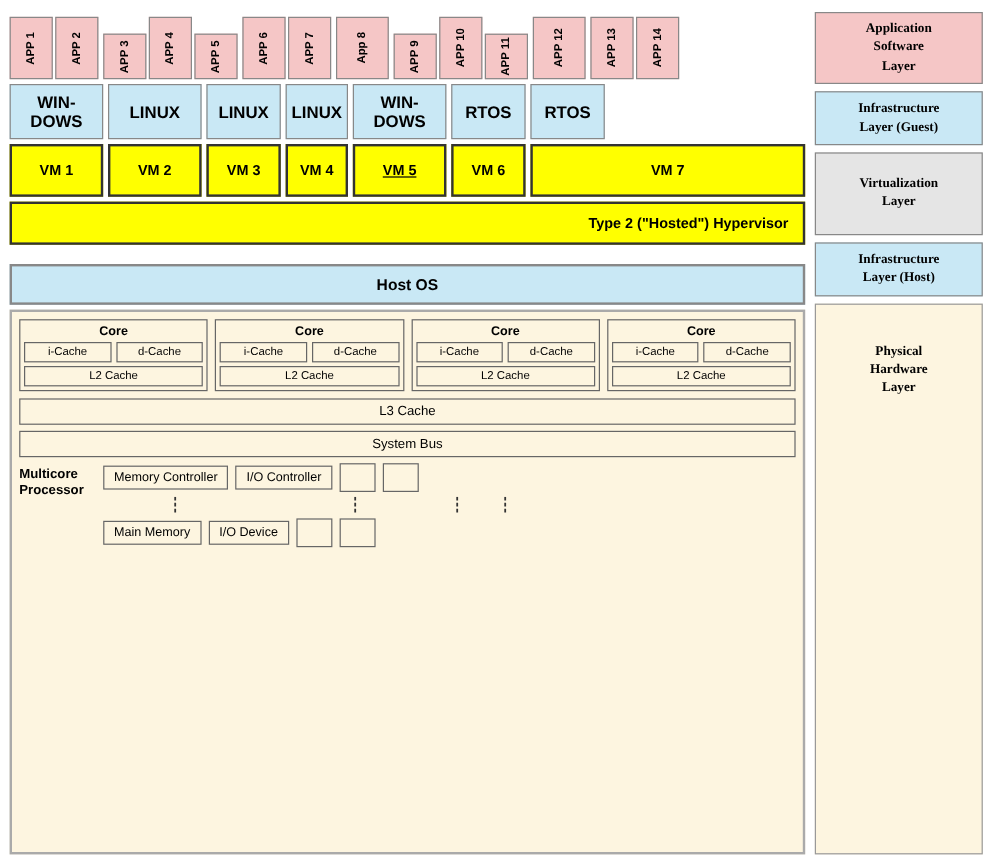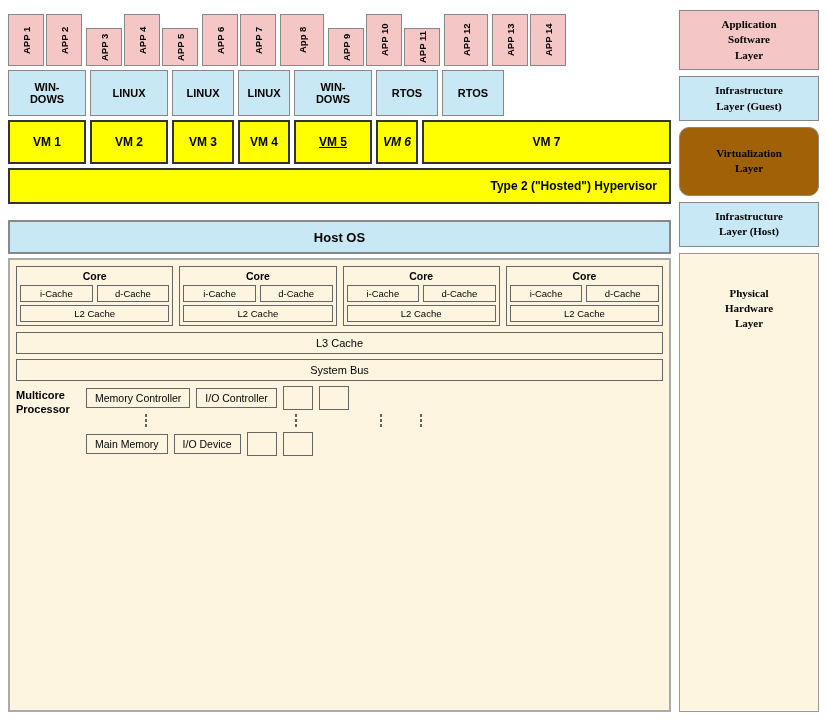--- a/index.html
+++ b/index.html
@@ -37,21 +37,21 @@
     .legend-box {
       border: 1.5px solid #888;
       padding: 6px 8px;
       text-align: center;
       font-size: 11px;
       font-weight: bold;
       line-height: 1.4;
     }
     .legend-app { background: #f5c6c6; }
     .legend-infra-guest { background: #c9e8f5; }
-    .legend-virt { background: #a16207; border-radius: 10px; }
+    .legend-virt { background: #e5e5e5; }
     .legend-infra-host { background: #c9e8f5; }
     .legend-phys { background: #fdf5e0; border: 1.5px solid #999; }
 
     
     .app-row {
       display: flex;
       gap: 4px;
       align-items: flex-end;
       height: 58px;
     }
@@ -85,21 +85,21 @@
       gap: 4px;
       height: 46px;
     }
     .os-box {
       background: #c9e8f5;
       border: 1.5px solid #888;
       display: flex;
       align-items: center;
       justify-content: center;
       text-align: center;
-      font-size: 11px;
+      font-size: 14px;
       font-weight: bold;
       padding: 4px;
     }
 
     
     .vm-row {
       display: flex;
       gap: 4px;
       height: 44px;
     }
@@ -308,21 +308,21 @@
       <div class="os-box" style="width:62px;">RTOS</div>
       <div class="os-box" style="width:62px;">RTOS</div>
     </div>
 
     <div class="vm-row">
       <div class="vm-box" style="width:78px;">VM 1</div>
       <div class="vm-box" style="width:78px;">VM 2</div>
       <div class="vm-box" style="width:62px;">VM 3</div>
       <div class="vm-box" style="width:52px;">VM 4</div>
       <div class="vm-box" style="width:78px;text-decoration:underline;">VM 5</div>
-      <div class="vm-box" style="width:42px;font-style:italic;">VM 6</div>
+      <div class="vm-box" style="width:62px;">VM 6</div>
       <div class="vm-box" style="flex:1;">VM 7</div>
     </div>
 
     <div class="hypervisor-row">
       <span>Type 2 ("Hosted") Hypervisor</span>
     </div>
 
     <div class="hostos-row">
       <span>Host OS</span>
     </div>

